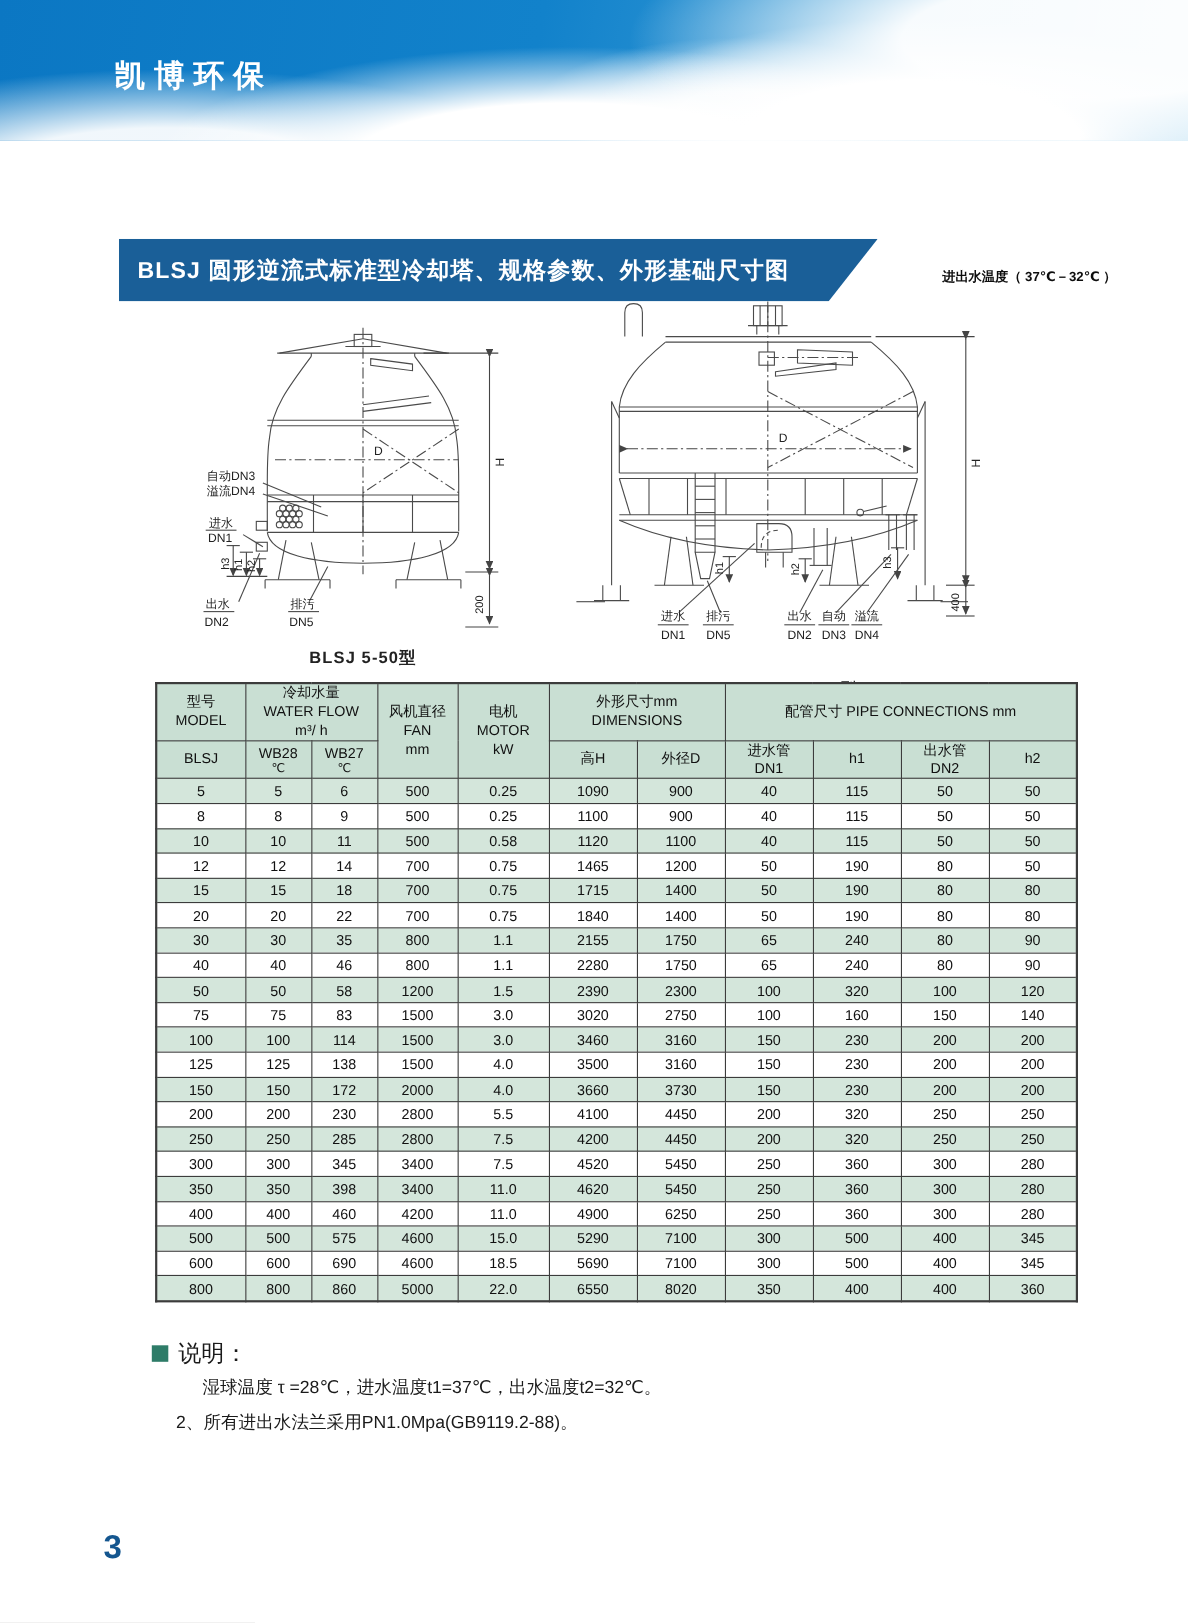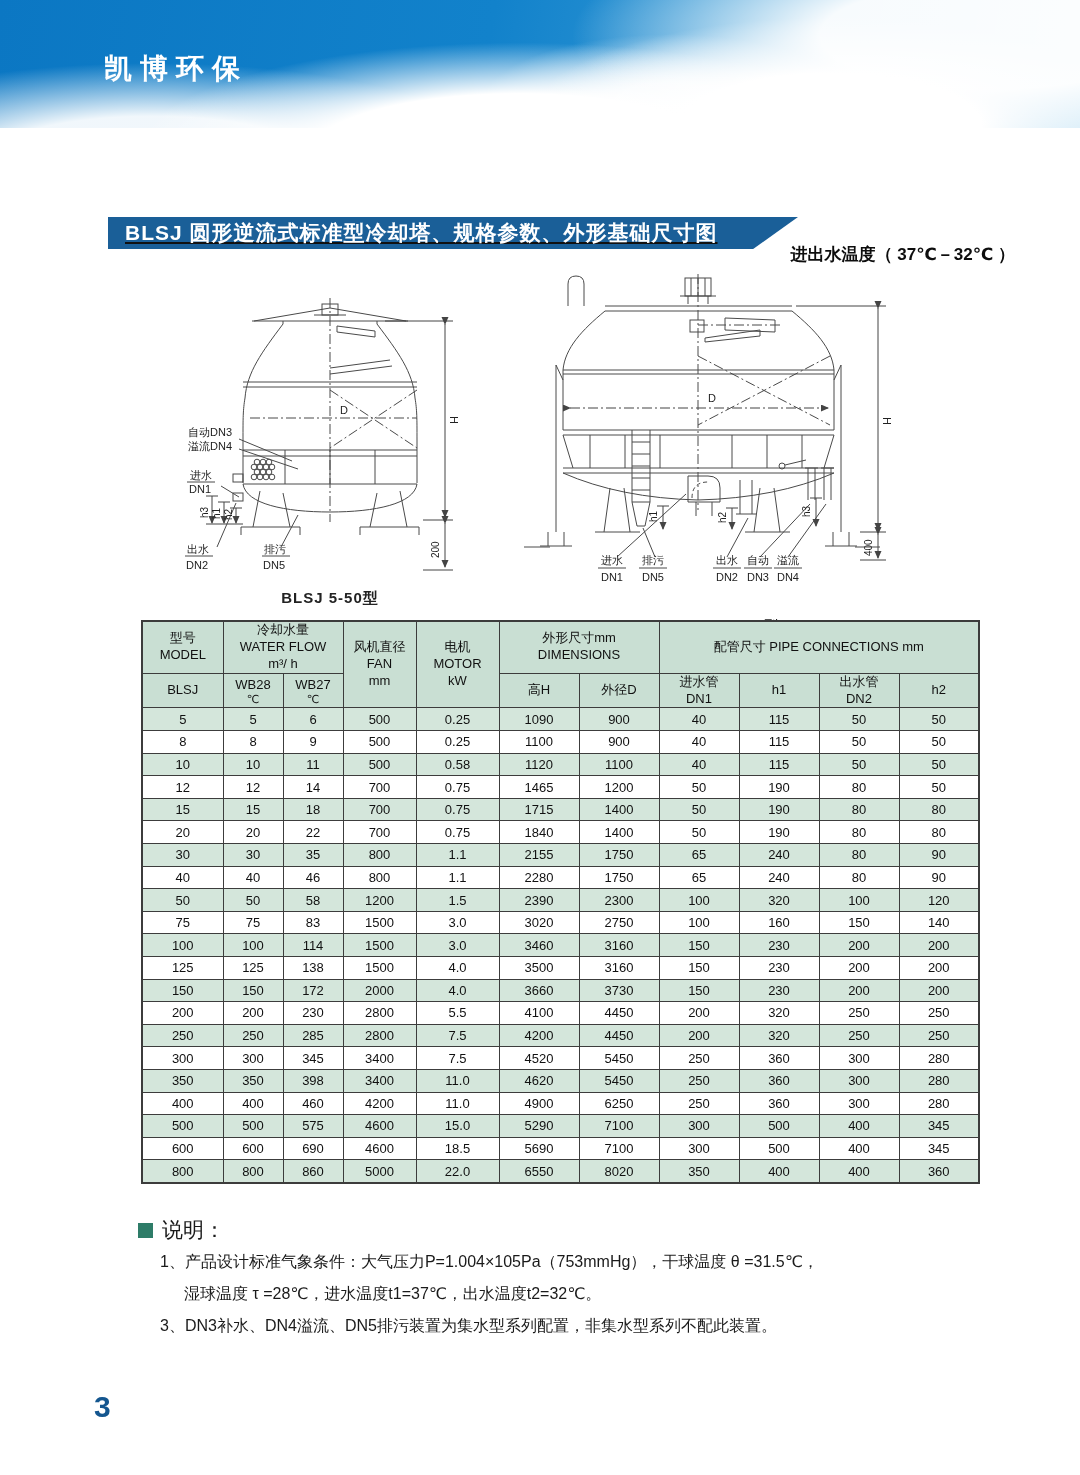--- a/index.html
+++ b/index.html
@@ -12,25 +12,25 @@
       radial-gradient(ellipse 620px 190px at 92% 28%, rgba(255,255,255,.96) 28%, rgba(255,255,255,0) 68%),
       radial-gradient(ellipse 430px 150px at 77% 98%, #fff 35%, rgba(255,255,255,0) 72%),
       radial-gradient(ellipse 520px 150px at 48% 120%, #fff 40%, rgba(255,255,255,0) 74%),
       radial-gradient(ellipse 500px 140px at 14% 128%, rgba(255,255,255,.94) 34%, rgba(255,255,255,0) 72%),
       radial-gradient(ellipse 300px 110px at 62% 80%, rgba(255,255,255,.85) 18%, rgba(255,255,255,0) 62%),
       linear-gradient(100deg,#0b77c3 0%,#1282cb 45%,#3fa0d9 78%,#a6d6f0 100%);}
   .brand{position:absolute;left:104px;top:50px;color:#fff;font-size:28px;font-weight:bold;
          letter-spacing:8px;}
 
   
-  .banner{position:absolute;left:108px;top:217px;width:690px;height:32px;background:#1a5f98;
+  .banner{position:absolute;left:108px;top:217px;width:690px;height:57px;background:#1a5f98;
           clip-path:polygon(0 0,100% 0,93.5% 100%,0 100%);
-          display:flex;align-items:center;padding-left:17px;box-sizing:border-box;text-decoration:underline;}
+          display:flex;align-items:center;padding-left:17px;box-sizing:border-box;}
   .banner span{color:#fff;font-size:21px;font-weight:bold;letter-spacing:1px;}
-  .subtitle{position:absolute;right:65px;top:243px;font-size:17px;font-weight:bold;color:#0d0d0d;}
+  .subtitle{position:absolute;right:65px;top:243px;font-size:12px;font-weight:bold;color:#0d0d0d;}
 
   
   .draw{position:absolute;}
   .draw text{font-size:11px;fill:#222;stroke:none;}
   .draw .tiny{font-size:10px;}
   #dwgL{left:140px;top:290px;width:380px;height:320px;}
   #dwgR{left:520px;top:270px;width:430px;height:340px;}
   .cap{position:absolute;width:200px;text-align:center;font-size:15px;color:#222;letter-spacing:1px;}
   #capL{left:230px;top:589px;font-weight:bold;}
   #capR{left:623px;top:617px;}
@@ -663,19 +663,18 @@
           <td>360</td>
         </tr>
       </tbody>
     </table>
 
   <div class="notes">
     <div class="notes-title">
       <span class="bullet"></span>
       <span>说明：</span>
     </div>
-    <div class="note-line">1、产品设计标准气象条件：大气压力P=1.004×105Pa（753mmHg），干球温度 θ =31.5℃，</div>
     <div class="note-line cont">湿球温度 τ =28℃，进水温度t1=37℃，出水温度t2=32℃。</div>
-    <div class="note-line">3、DN3补水、DN4溢流、DN5排污装置为集水型系列配置，非集水型系列不配此装置。</div>
+    <div class="note-line">2、所有进出水法兰采用PN1.0Mpa(GB9119.2-88)。</div>
   </div>
 
   <div class="pageno">3</div>
 </div>
 
 </body></html>

